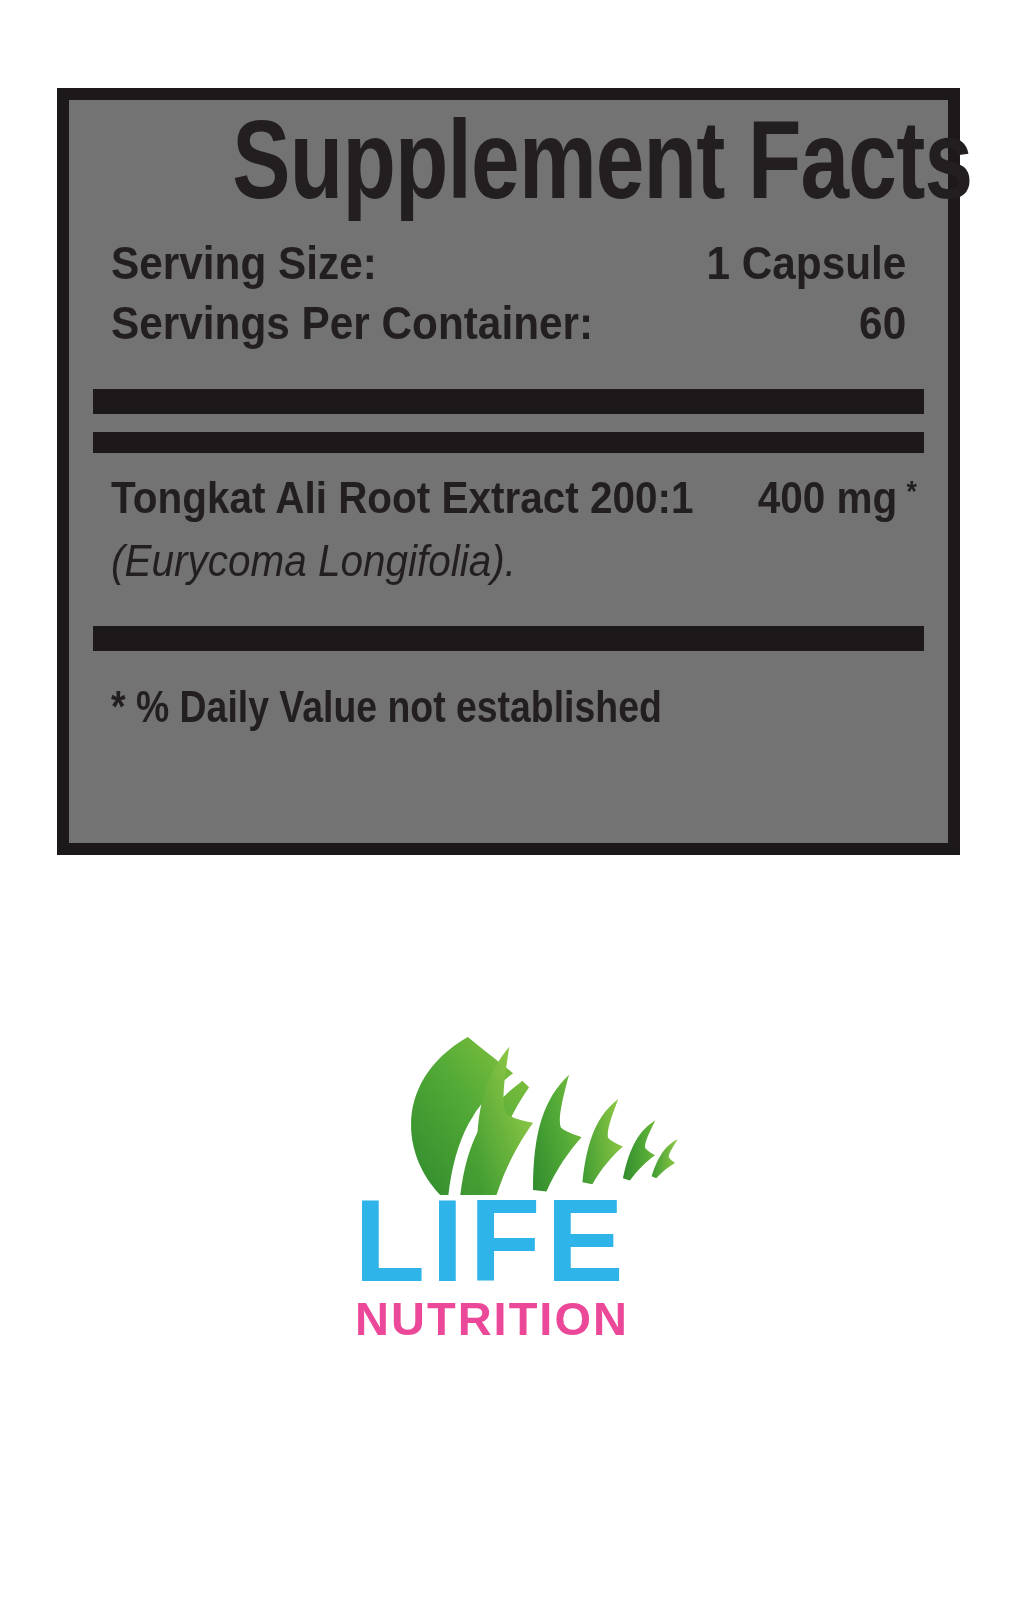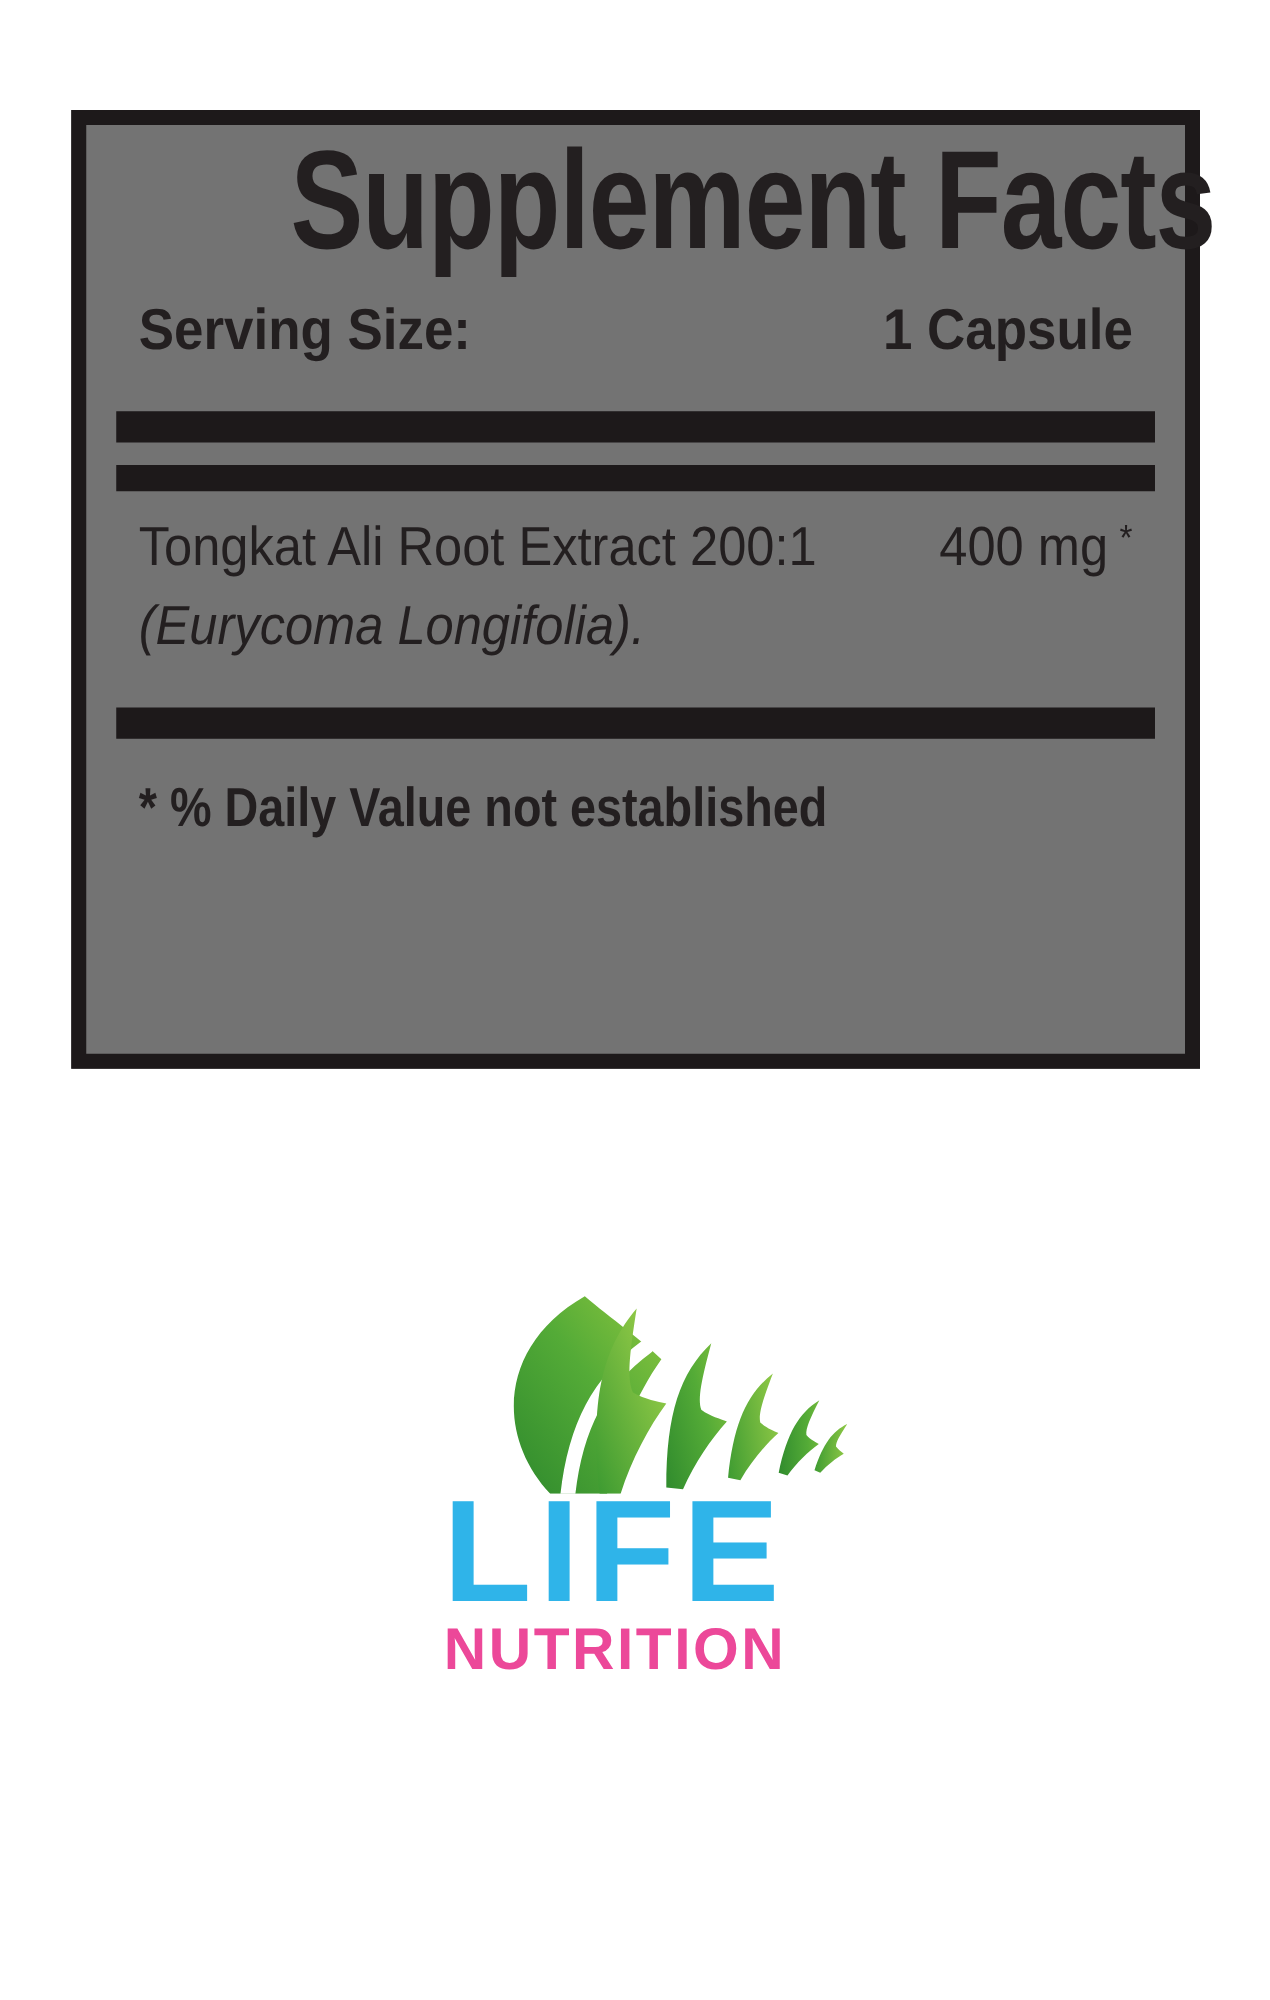--- a/index.html
+++ b/index.html
@@ -23,21 +23,21 @@
   .row{display:flex;justify-content:space-between;align-items:baseline;padding:0 14px;}
   .serv{font-size:46px;line-height:60px;font-weight:bold;}
   .serv .cond{transform:scaleX(0.92);}
   .serv1{margin-top:15px;}
   .bar{height:25px;background:#1d191a;margin:0 -4px;}
   .bar1{margin-top:36px;}
   .bar2{height:21px;margin-top:18px;}
   .bar3{margin-top:36px;}
   .ing{font-size:48px;line-height:62px;font-weight:bold;margin-top:16px;}
   .ing .cond{transform:scaleX(0.85);}
-  .item{font-size:44px;line-height:58px;font-weight:normal;margin-top:16px;}
+  .item{font-size:44px;line-height:58px;font-weight:bold;margin-top:16px;}
   .item .cond{transform:scaleX(0.92);}
   .sub{font-size:44px;line-height:58px;font-weight:normal;font-style:italic;}
   .sub .cond{transform:scaleX(0.92);}
   .sup{font-size:0.66em;position:relative;top:-0.42em;margin-left:10px;font-style:normal;}
   .foot{font-size:44px;line-height:56px;font-weight:bold;margin-top:28px;}
   .foot .cond{transform:scaleX(0.85);}
   
   .other{
     position:absolute;left:60px;top:896px;width:930px;margin:0;
     font-size:37px;line-height:49px;font-weight:normal;
@@ -70,20 +70,24 @@
   <section class="facts-box">
     <h1 class="title">
       <span class="cond">Supplement Facts</span>
     </h1>
 
     <div class="row serv serv1">
       <span class="cond oL">Serving Size:</span>
       <span class="cond oR">1 Capsule</span>
     </div>
 
+    <div class="row serv">
+      <span class="cond oL">Servings Per Container:</span>
+      <span class="cond oR">60</span>
+    </div>
 
     <div class="bar bar1"></div>
 
 
     <div class="bar bar2"></div>
 
     <div class="row item">
       <span class="cond oL">Tongkat Ali Root Extract 200:1</span>
       <span class="cond oR"><span>400 mg</span><span class="sup">*</span></span>
     </div>

